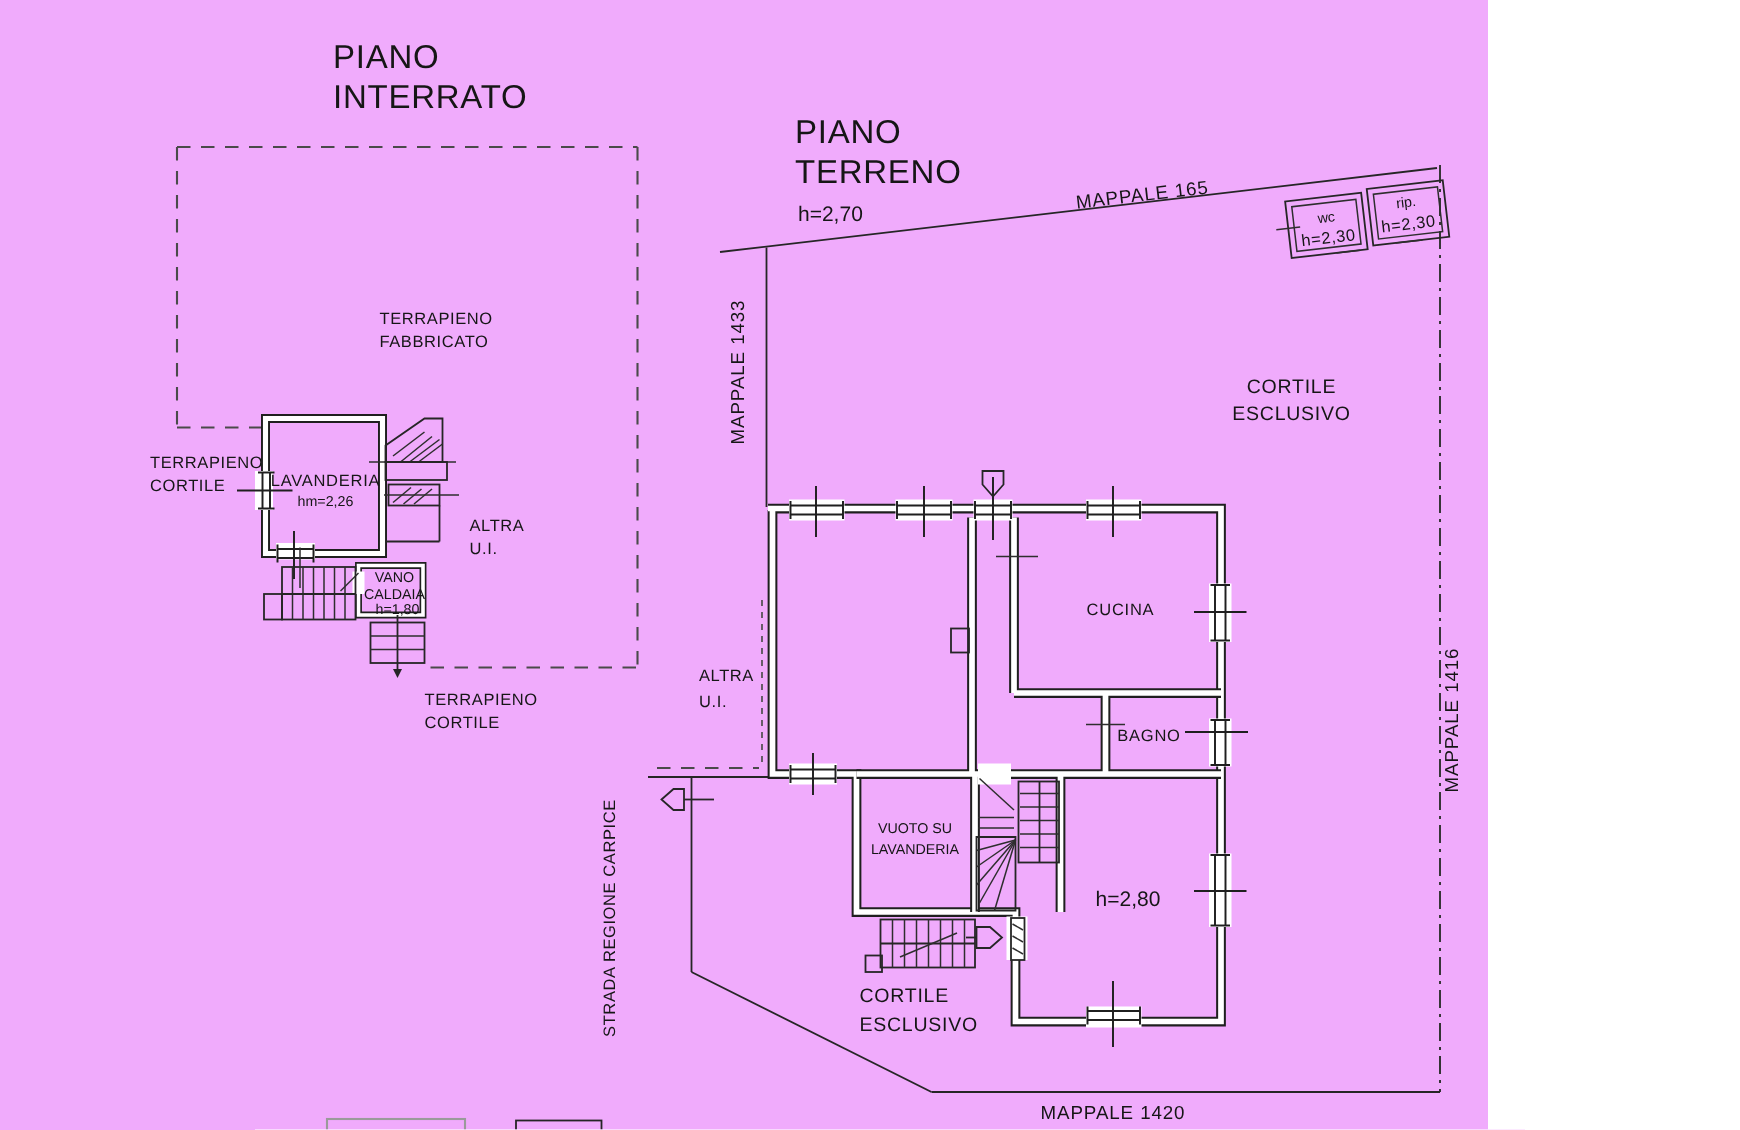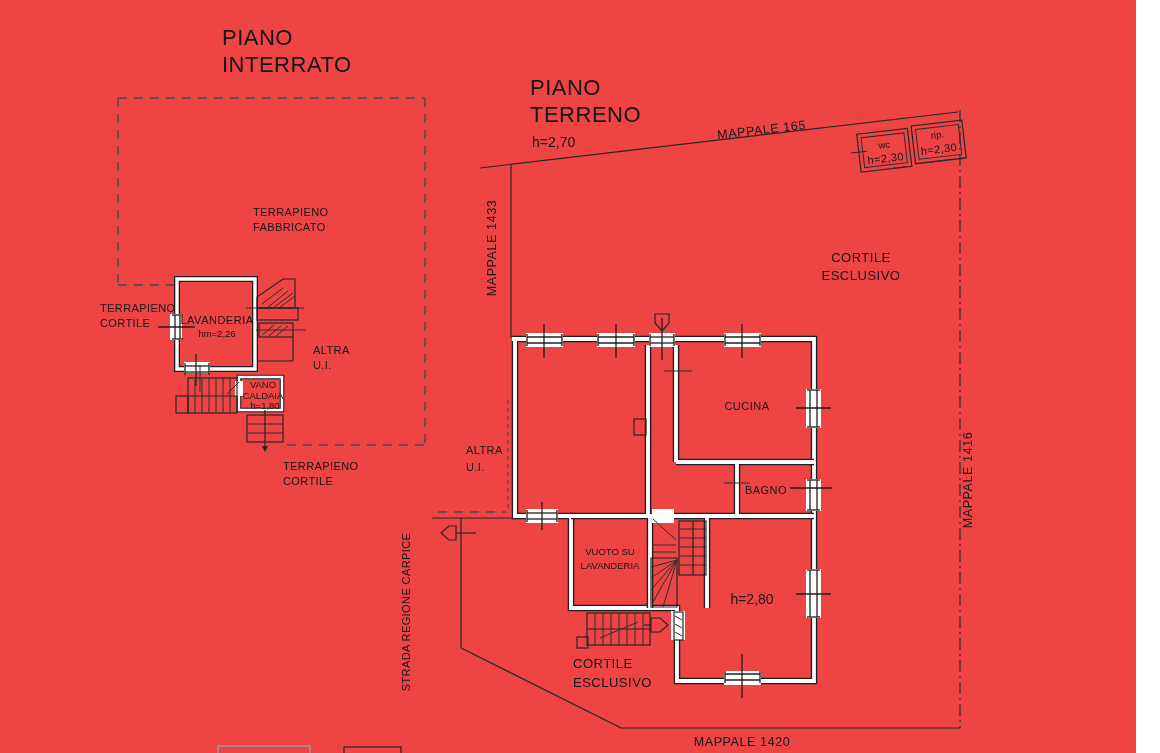--- a/index.html
+++ b/index.html
@@ -1,16 +1,16 @@
 <!DOCTYPE html>
 <html><head>
 <meta charset="utf-8">
 <style>
   html,body{margin:0;padding:0;background:#fff;}
-  .page{position:relative;width:1136px;height:753px;background:#ef4444;overflow:hidden;
+  .page{position:relative;width:992px;height:753px;background:#f0abfc;overflow:hidden;
         font-family:"Liberation Sans", sans-serif;}
   svg{position:absolute;left:0;top:0;}
   text{fill:#161616;font-family:"Liberation Sans", sans-serif;}
   .t-title{font-size:22px;letter-spacing:.5px;}
   .t-map{font-size:12.5px;letter-spacing:.6px;}
   .t-lab{font-size:11px;letter-spacing:.4px;}
   .t-lab-sm{font-size:9.5px;}
   .t-room{font-size:11px;letter-spacing:.5px;}
   .t-big{font-size:14px;}
   .t-cort{font-size:13px;letter-spacing:.5px;}

